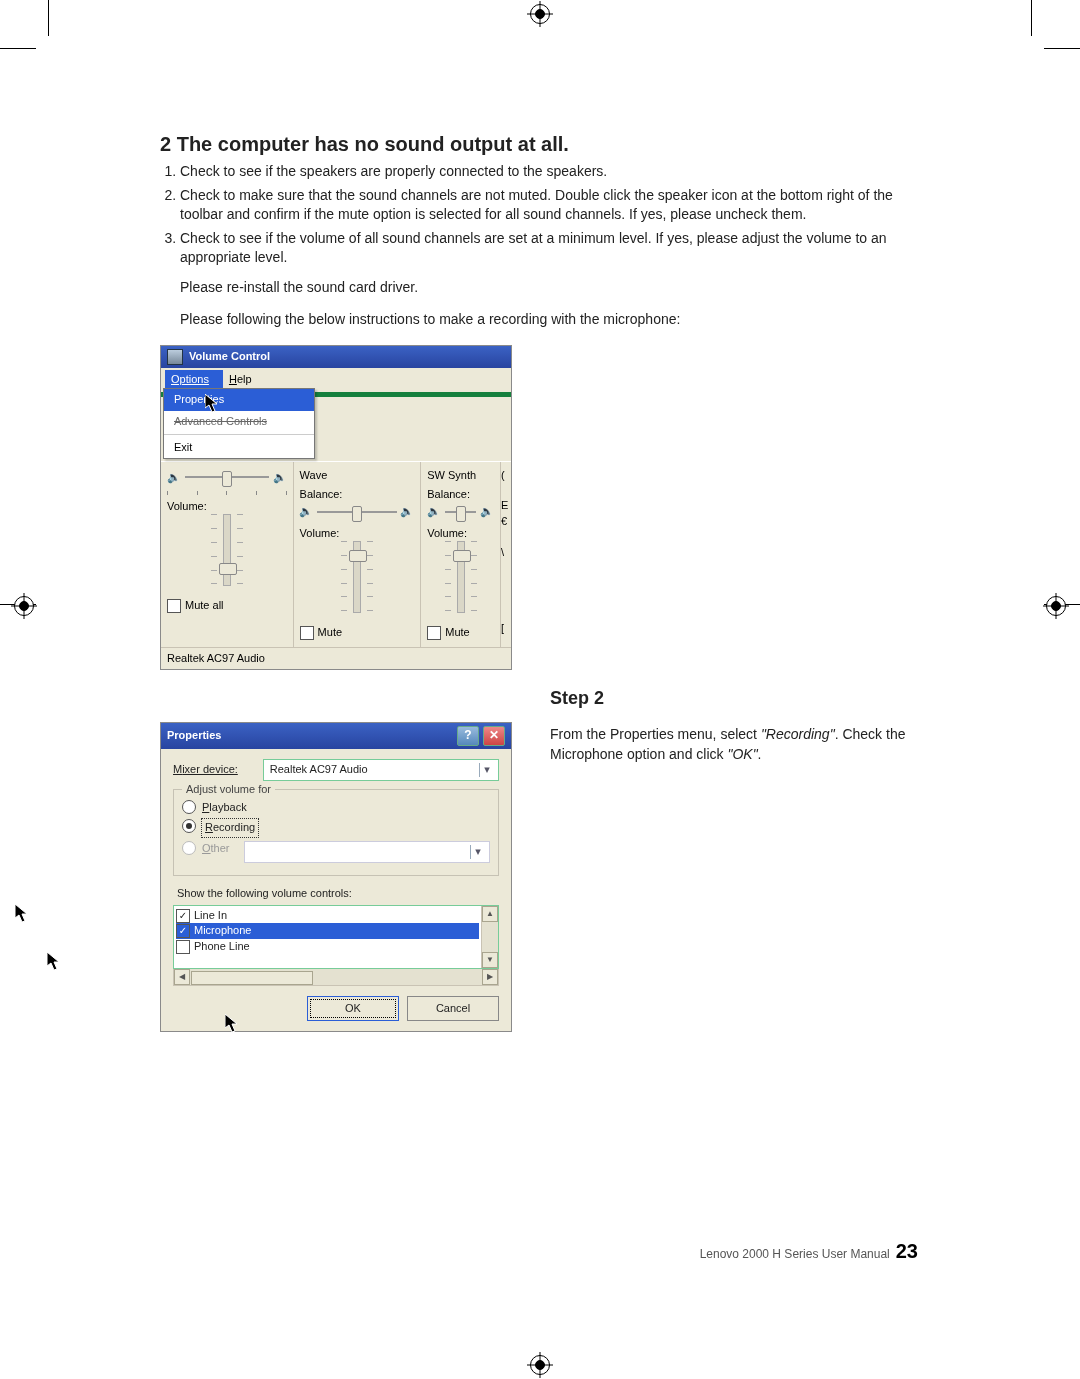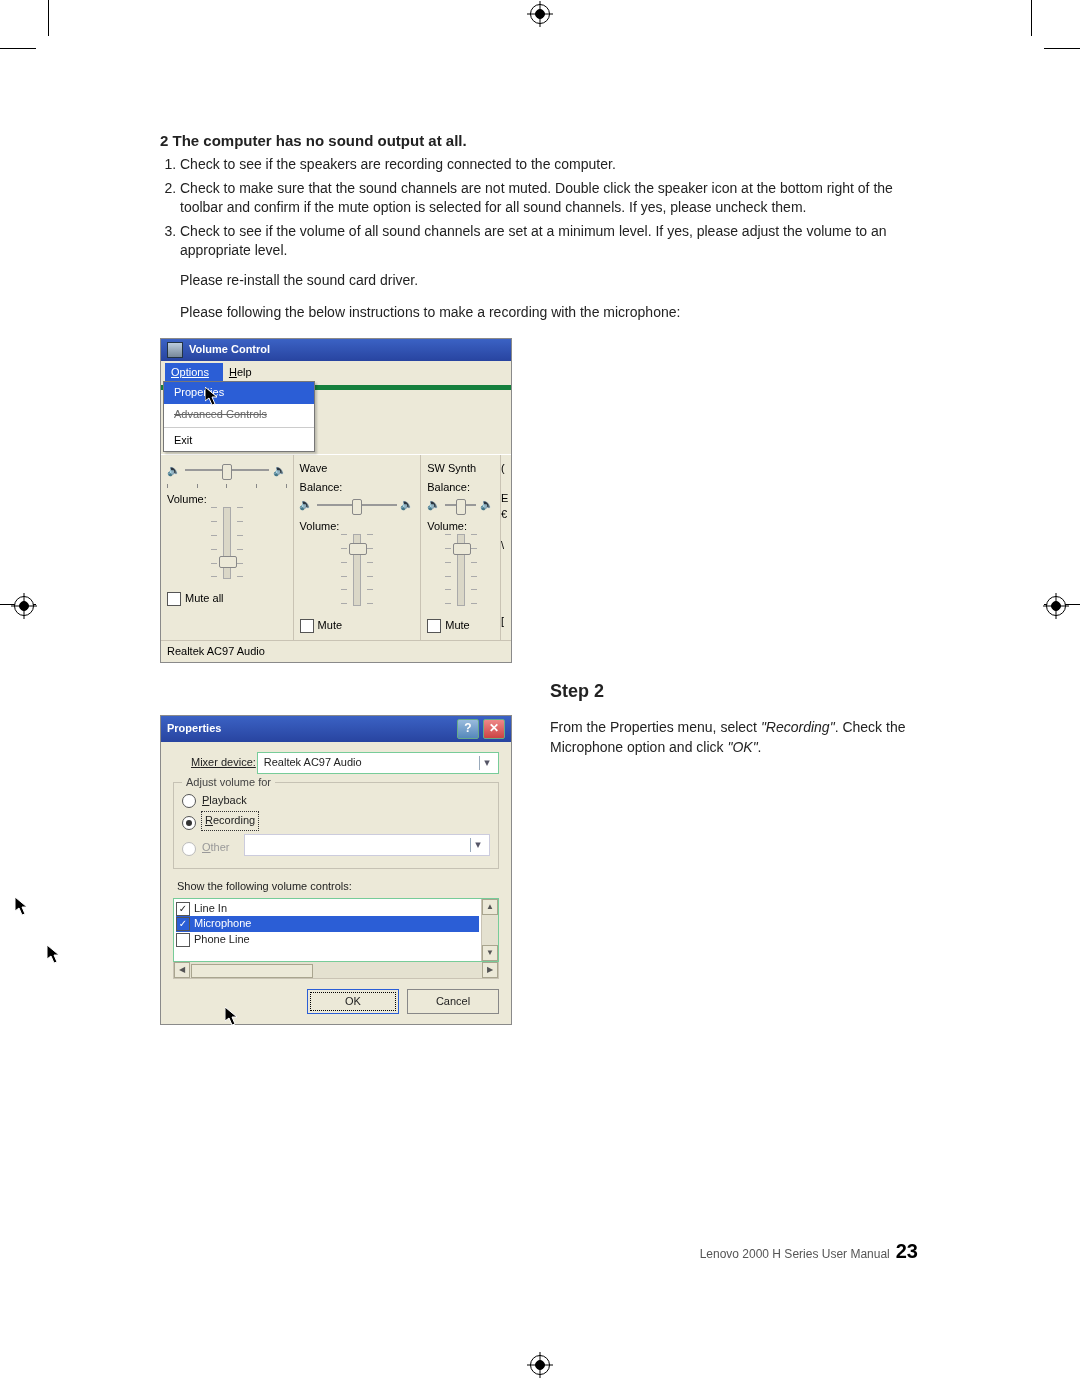--- a/index.html
+++ b/index.html
@@ -42,21 +42,21 @@
     position: absolute;
     left: 160px;
     top: 130px;
     width: 760px;
     font-size: 14px;
     line-height: 1.4;
     color: #222;
   }
   .heading {
     font-weight: bold;
-    font-size: 15px;
+    font-size: 20px;
     margin: 0 0 4px 0;
   }
   .num-list {
     margin: 0 0 10px 0;
     padding: 0 0 0 20px;
   }
   .num-list li { margin-bottom: 4px; }
   .para { margin: 6px 0 12px 20px; }
   .heading2 {
     font-weight: bold;
@@ -202,42 +202,42 @@
     width: 20px; height: 18px;
     border: 1px solid #6a8;
     background: linear-gradient(#e88,#c44);
     color: #fff; font-weight: bold;
     display:flex; align-items:center; justify-content:center;
     border-radius: 2px;
     font-size: 12px;
   }
   .sysbtn.help { background: linear-gradient(#9bd,#58b); }
   .dlg-body { padding: 10px 12px 10px 12px; }
-  .field-row { display:flex; align-items:center; gap:1px; margin-bottom:8px;margin-left:18px;}
+  .field-row { display:flex; align-items:center; gap:25px; margin-bottom:8px;}
   .field-row label span { text-decoration: underline; }
   .selbox {
     flex: 1; height: 20px; border: 1px solid #7c9; background: #fff;
     display: flex; align-items: center; justify-content: space-between;
     padding: 0 4px 0 6px;
   }
   .selbox .arrow {
     width: 14px; height: 14px; border-left: 1px solid #9ab;
     display:flex; align-items:center; justify-content:center; color:#556;
   }
   .group {
     border: 1px solid #c6c2b4;
     padding: 6px 8px 8px 8px;
     margin-bottom: 10px;
     position: relative;
   }
   .group-legend {
     position: absolute; top: -8px; left: 8px;
     background: #ece9d8; padding: 0 4px; font-size: 11px; color: #444;
   }
-  .radio-row { display:flex; align-items:flex-end; gap:6px; margin: 4px 0; }
+  .radio-row { display:flex; align-items:flex-start; gap:6px; margin: 4px 0; }
   .radio {
     width: 12px; height: 12px; border: 1px solid #555; border-radius: 50%; background: #fff;
     display: inline-flex; align-items:center; justify-content:center;
   }
   .radio.dot:after { content:""; width:6px; height:6px; background:#333; border-radius:50%;}
   .radio.dis { border-color:#bbb; }
   .label span.u { text-decoration: underline; }
   .focus-ring { outline: 1px dotted #333; padding: 1px 3px; }
 
   .list-label { margin: 4px 0 4px 4px; }
@@ -297,21 +297,21 @@
   <div class="reg" style="right:14px; top:596px">
       <div class="reg-inner"></div>
     </div>
   <div class="reg" style="left:50%; bottom:4px; transform:translateX(-50%)">
       <div class="reg-inner"></div>
     </div>
 
   <div class="content">
     <p class="heading">2 The computer has no sound output at all.</p>
     <ol class="num-list">
-      <li>Check to see if the speakers are recording connected to the computer.</li>
+      <li>Check to see if the speakers are properly connected to the speakers.</li>
       <li>Check to make sure that the sound channels are not muted. Double click the speaker icon at the bottom right of the toolbar and confirm if the mute option is selected for all sound channels. If yes, please uncheck them.</li>
       <li>Check to see if the volume of all sound channels are set at a minimum level. If yes, please adjust the volume to an appropriate level.</li>
     </ol>
     <p class="para">Please re-install the sound card driver.</p>
 
     <p class="para" style="margin-left:20px">Please following the below instructions to make a recording with the microphone:</p>
 
     <div class="row">
       <div class="left-col" style="position:relative">
         <div class="win">

